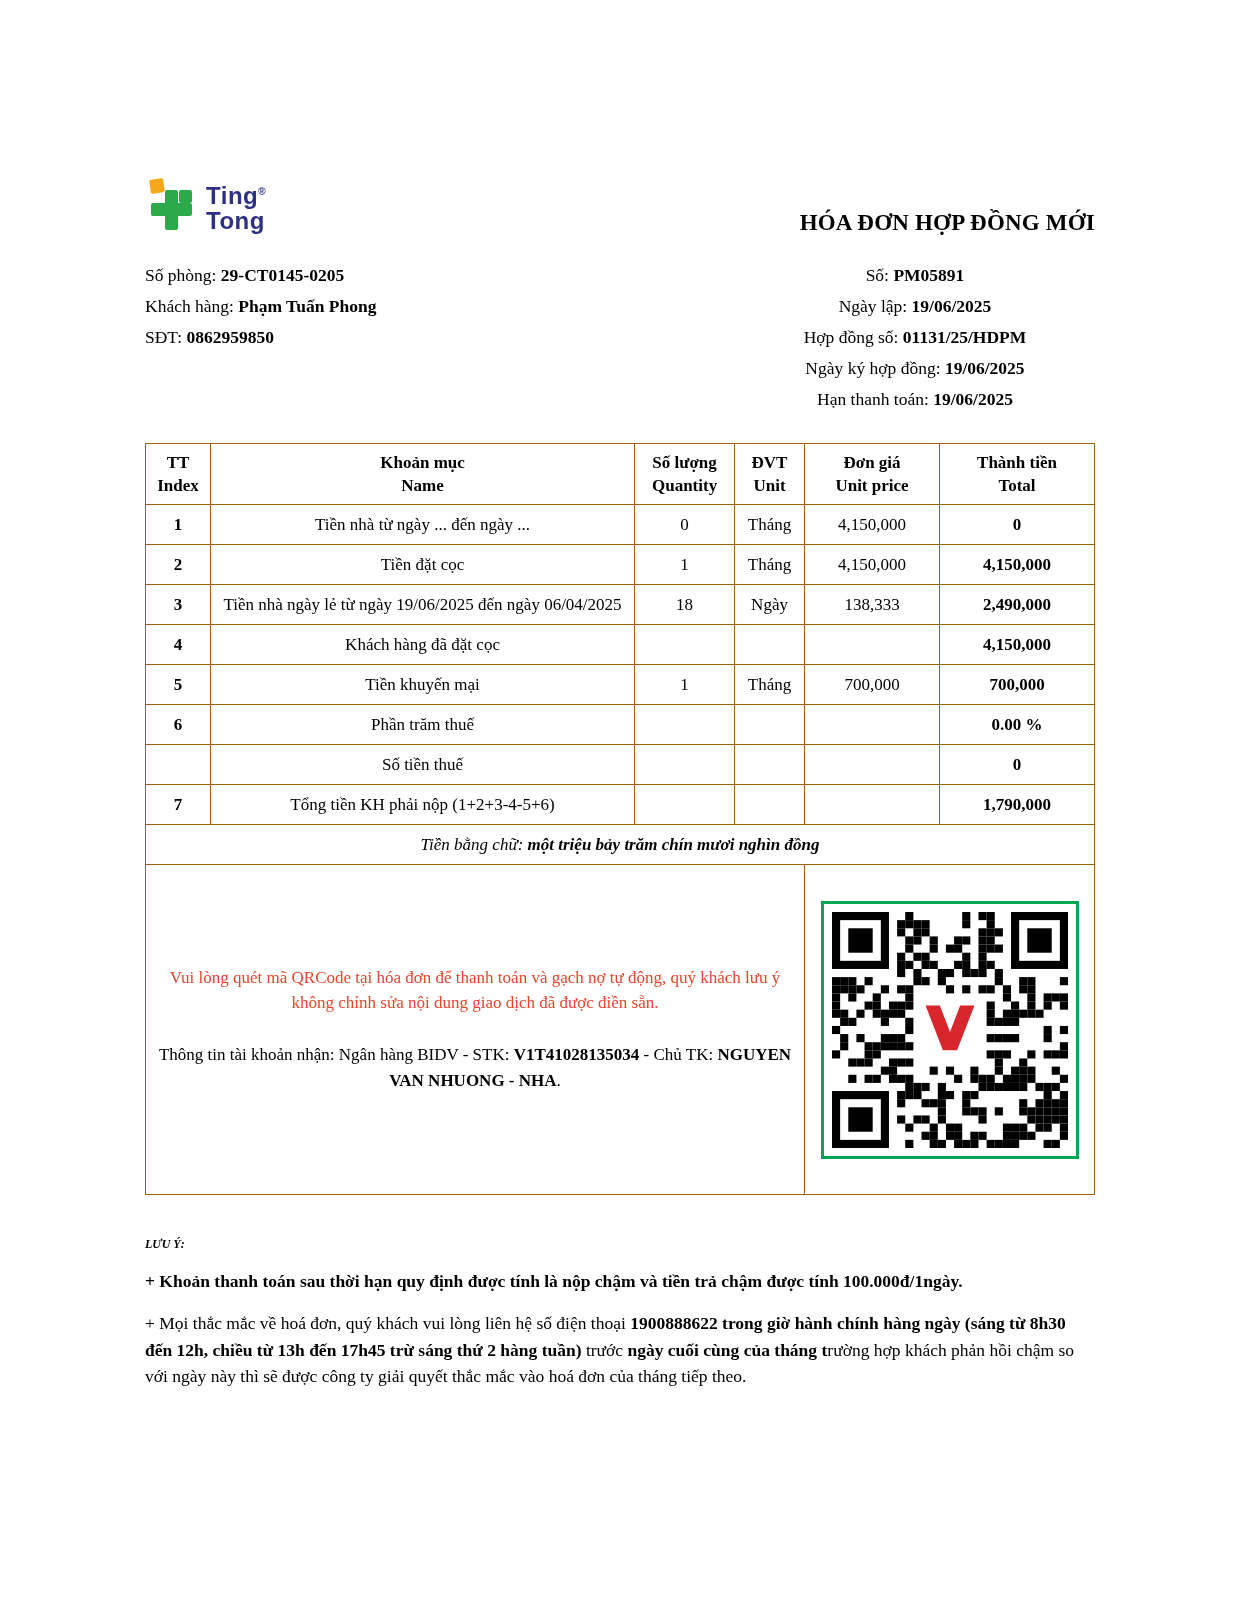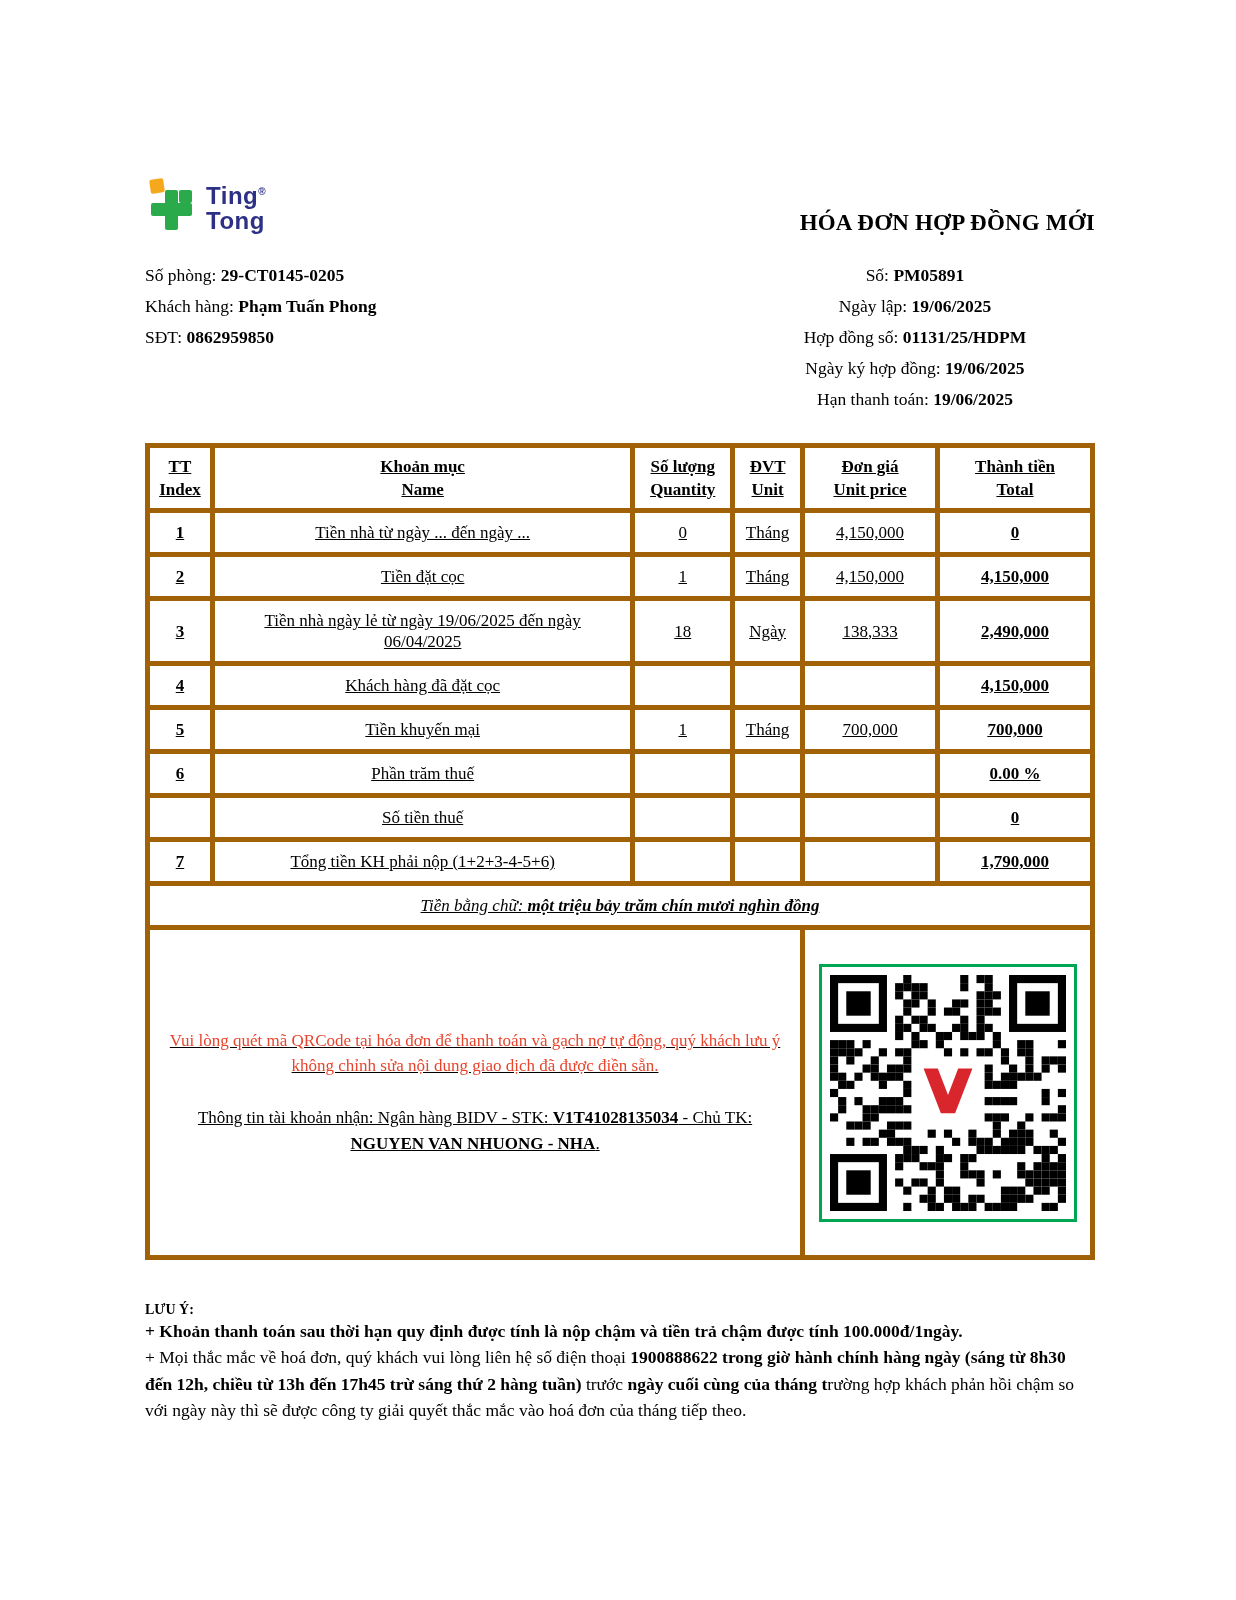--- a/index.html
+++ b/index.html
@@ -20,21 +20,21 @@
   .doc-title { font-size: 23px; font-weight: bold; margin-top: 20px; letter-spacing: 0.2px; }
 
   
   .info { display: flex; justify-content: space-between; margin-top: 24px; font-size: 17.5px; line-height: 31px; }
   .info-left { width: 545px; }
   .info-right { width: 360px; text-align: center; }
   .info b { font-weight: bold; }
 
   
   table.inv { width: 100%; border-collapse: collapse; margin-top: 28px; font-size: 17px; }
-  table.inv th, table.inv td { border: 5px solid #a16207; vertical-align: middle; text-decoration: underline; }
+  table.inv th, table.inv td { border: 1px solid #a16207; vertical-align: middle; }
   table.inv th { padding: 7px 6px; text-align: center; font-weight: bold; }
   .th-line { display: block; line-height: 23px; }
   table.inv td { padding: 9px 10px; text-align: center; line-height: 21px; }
   td.c-tt { font-weight: bold; }
   td.c-name { text-align: left; padding-left: 13px; }
   td.c-total { font-weight: bold; }
 
   td.words-cell { text-align: left; padding: 9px 13px; }
   td.words-cell i b { font-weight: bold; }
 
@@ -46,22 +46,22 @@
     width: 258px; height: 258px;
     border: 3px solid #00a651;
     background: #fff;
     padding: 8px;
     margin: 0 auto;
   }
   .qr-frame svg { display: block; }
 
   
   .notes { margin-top: 42px; font-size: 17.5px; }
-  .notes-title { font-weight: bold; font-size: 14px; }
-  .note { line-height: 1.5; }
+  .notes-title { font-weight: bold; font-size: 12px; font-style: italic; }
+  .note { margin-top: 16px; line-height: 1.5; }
   .note-bold { font-weight: bold; }
 </style>
 </head>
 <body>
 
 <div class="sheet">
 
   <div class="header">
     <div class="logo">
       <span>

